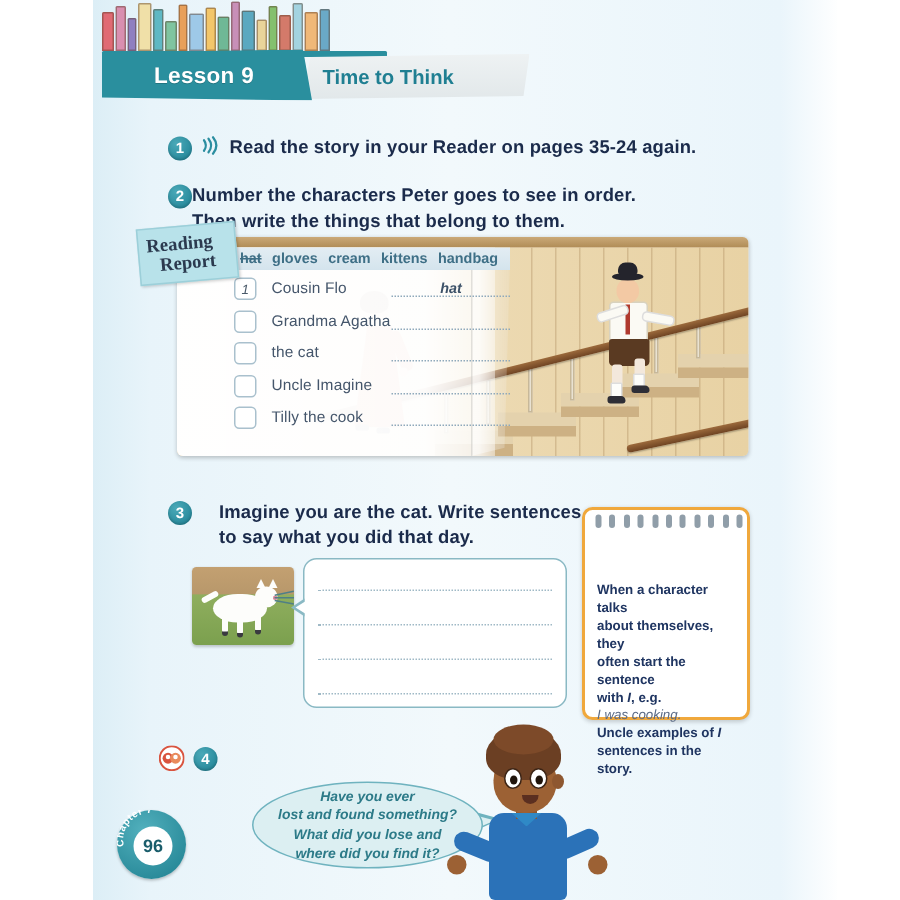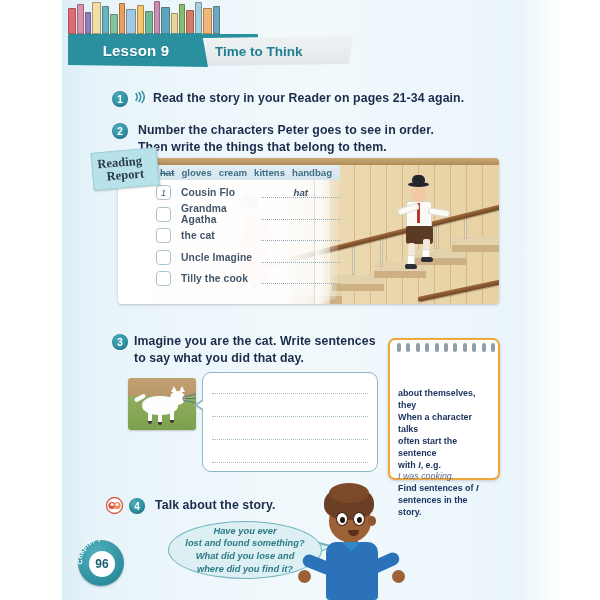--- a/index.html
+++ b/index.html
@@ -144,21 +144,21 @@
   }
   .wordbank .struck { text-decoration: line-through; text-decoration-thickness:1px; }
 
   .rr-rows { position:absolute; left:0; top:24px; width:222px; z-index:5; }
   .rr-row { display:flex; align-items:center; height:21.5px; padding-left:38px; }
   .rr-box {
     width:15px; height:15px; border:1.2px solid #a9c0cd; border-radius:3.5px;
     background:#fff; flex:0 0 auto; display:flex; align-items:center; justify-content:center;
     font-size:9px; color:#4a5a6a; font-style:italic;
   }
-  .rr-name { font-size:10.3px; color:#45566b; margin-left:10px; width:86px; font-weight:bold; letter-spacing:.1px;}
+  .rr-name { font-size:10.3px; color:#45566b; margin-left:10px; width:86px; font-weight:normal; letter-spacing:.1px;}
   .rr-answer {
     width:84px; border-bottom:1.4px dotted #8fa9bb; height:11px; position:relative;
     font-size:9.6px; color:#3c5168; text-align:center; font-style:italic; font-weight:bold;
   }
 
   
   .rr-label {
     position:absolute; left:92px; top:150px; width:66px; height:38px; z-index:6;
     background:#b8e2ea; border:1px solid #9ccfd9;
     transform: rotate(-5deg);
@@ -314,26 +314,26 @@
     </div>
   </div>
 
   <div class="act" style="left:112px; top:90px;">
     <div class="numcircle">1</div>
     <svg class="audio-icon" width="14" height="14" viewBox="0 0 14 14">
       <path d="M3 7 q2.5 -3.5 0 -7" stroke="#2b8ea0" stroke-width="1.5" fill="none" stroke-linecap="round" transform="translate(0,3.5)"></path>
       <path d="M6 7 q3.5 -4.5 0 -9" stroke="#2b8ea0" stroke-width="1.5" fill="none" stroke-linecap="round" transform="translate(0,4.5)"></path>
       <path d="M9 7 q4.5 -5.5 0 -11" stroke="#2b8ea0" stroke-width="1.5" fill="none" stroke-linecap="round" transform="translate(0,5.5)"></path>
     </svg>
-    <div class="act-text">Read the story in your Reader on pages 21-34 again.</div>
+    <div class="act-text">Read the story in your Reader on pages 35-24 again.</div>
   </div>
 
   <div class="act" style="left:112px; top:122px;">
     <div class="numcircle">2</div>
-    <div style="margin-left:10px;">
+    <div style="">
       <div class="act-text">Number the characters Peter goes to see in order.</div>
       <div class="act-text">Then write the things that belong to them.</div>
     </div>
   </div>
 
   <div class="rr-panel">
     <div class="rr-topbar"></div>
 
     <div class="illus">
       <div class="wall"></div>
@@ -437,21 +437,21 @@
       </div>
   </div>
 
   <div class="rr-label">
     <span>Reading</span>
     <span>Report</span>
   </div>
 
   <div class="act" style="left:112px; top:333px;">
     <div class="numcircle">3</div>
-    <div style="margin-left:6px;">
+    <div style="margin-left:18px;">
       <div class="act-text">Imagine you are the cat. Write sentences</div>
       <div class="act-text">to say what you did that day.</div>
     </div>
   </div>
 
   <div class="cat-photo">
     <div class="cat-tail"></div>
     <div class="cat-body"></div>
     <div class="cat-leg" style="left:20px; top:34px;"></div>
     <div class="cat-leg" style="left:30px; top:35px;"></div>
@@ -483,44 +483,43 @@
       <div class="spiral"></div>
         <div class="spiral"></div>
         <div class="spiral"></div>
       <div class="spiral"></div>
         <div class="spiral"></div>
         <div class="spiral"></div>
       <div class="spiral"></div>
         <div class="spiral"></div>
     </div>
     <div class="np-body">
+      <div>When a character talks</div>
       <div>about themselves, they</div>
-      <div>When a character talks</div>
       <div>often start the sentence</div>
       <div>
         <span>with </span><span class="i-char">I</span><span>, e.g.</span>
       </div>
       <div class="ital">I was cooking.</div>
       <div>
-        <span>Find sentences of </span><span class="i-char">I</span>
+        <span>Uncle examples of </span><span class="i-char">I</span>
       </div>
       <div>sentences in the story.</div>
     </div>
   </div>
 
   <div class="act" style="left:106px; top:497px;">
     <svg class="talk-icon" width="17" height="17" viewBox="0 0 17 17">
       <circle cx="8.5" cy="8.5" r="8" fill="#ffffff" stroke="#d9543f" stroke-width="1.3"></circle>
       <circle cx="6" cy="8.5" r="3.6" fill="#d9543f"></circle>
       <circle cx="11" cy="8.5" r="3.6" fill="#e98a5c"></circle>
       <circle cx="6" cy="7.6" r="1.5" fill="#ffffff"></circle>
       <circle cx="11" cy="7.6" r="1.5" fill="#ffffff"></circle>
     </svg>
     <div class="numcircle">4</div>
-    <div class="act-text" style="margin-left:10px;">Talk about the story.</div>
   </div>
 
   <div class="bubble-tail"></div>
   <div class="bubble-tail2"></div>
   <div class="bubble">
     <p>
       <span>Have you ever</span><br>
       <span>lost and found something?</span><br>
       <span>What did you lose and</span><br>
       <span>where did you find it?</span>

